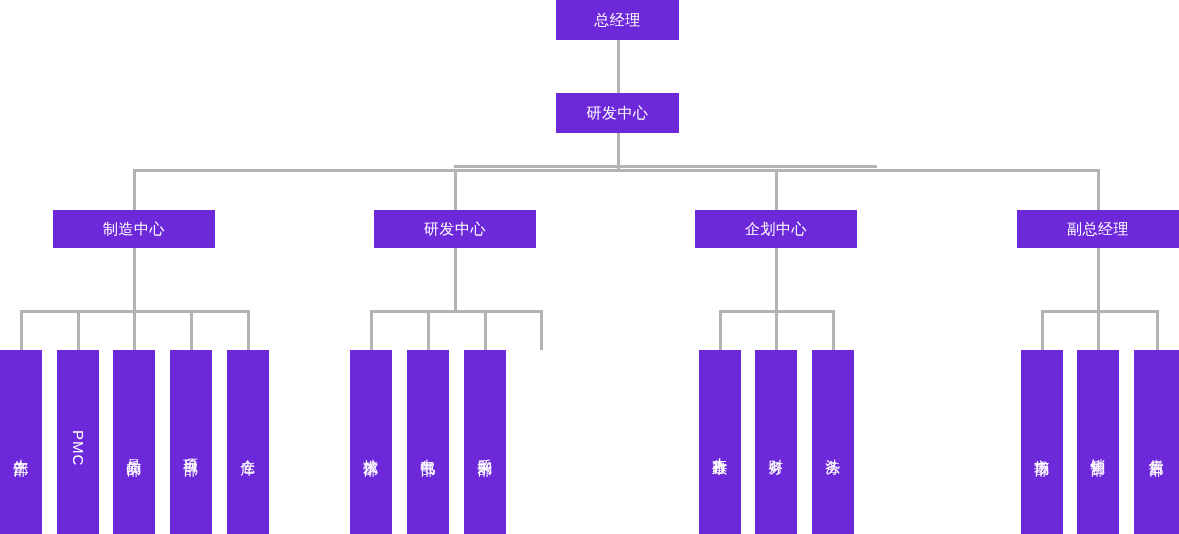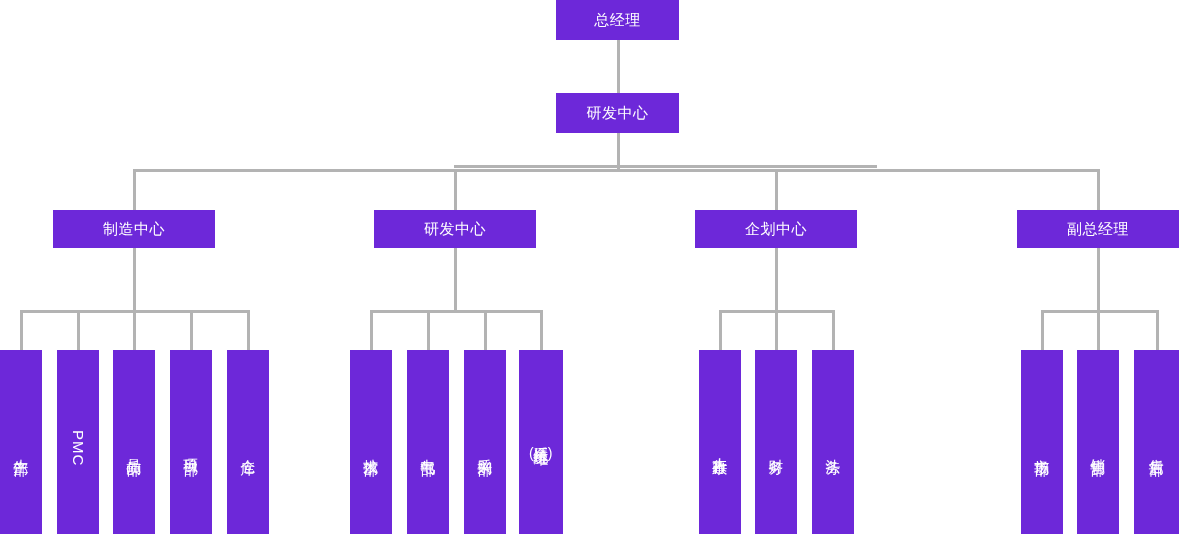--- a/index.html
+++ b/index.html
@@ -109,24 +109,20 @@
     </div>
     <div class="ln v" style="left: 427px; top: 310px; width: 3px; height: 40px;"></div>
     <div class="node leaf" style="left: 407px; top: 350px; width: 42px; height: 184px;">
       <span class="vtext">电气部</span>
     </div>
     <div class="ln v" style="left: 484px; top: 310px; width: 3px; height: 40px;"></div>
     <div class="node leaf" style="left: 464px; top: 350px; width: 42px; height: 184px;">
       <span class="vtext">采购部</span>
     </div>
     <div class="ln v" style="left: 540px; top: 310px; width: 3px; height: 40px;"></div>
-    <div class="node leaf" style="left: 519px; top: 350px; width: 44px; height: 184px;">
-      <span class="vtext">系统运维</span>
-      <span class="subtext">(IT)</span>
-    </div>
     <div class="node center" style="left: 695px; top: 210px; width: 162px; height: 38px;">企划中心</div>
     <div class="ln v" style="left: 775px; top: 248px; width: 3px; height: 65px;"></div>
     <div class="ln h" style="left: 719px; top: 310px; width: 116px; height: 3px;"></div>
     <div class="ln v" style="left: 719px; top: 310px; width: 3px; height: 40px;"></div>
     <div class="node leaf" style="left: 699px; top: 350px; width: 42px; height: 184px;">
       <span class="vtext">人事行政</span>
     </div>
     <div class="ln v" style="left: 775px; top: 310px; width: 3px; height: 40px;"></div>
     <div class="node leaf" style="left: 755px; top: 350px; width: 42px; height: 184px;">
       <span class="vtext">财务</span>

